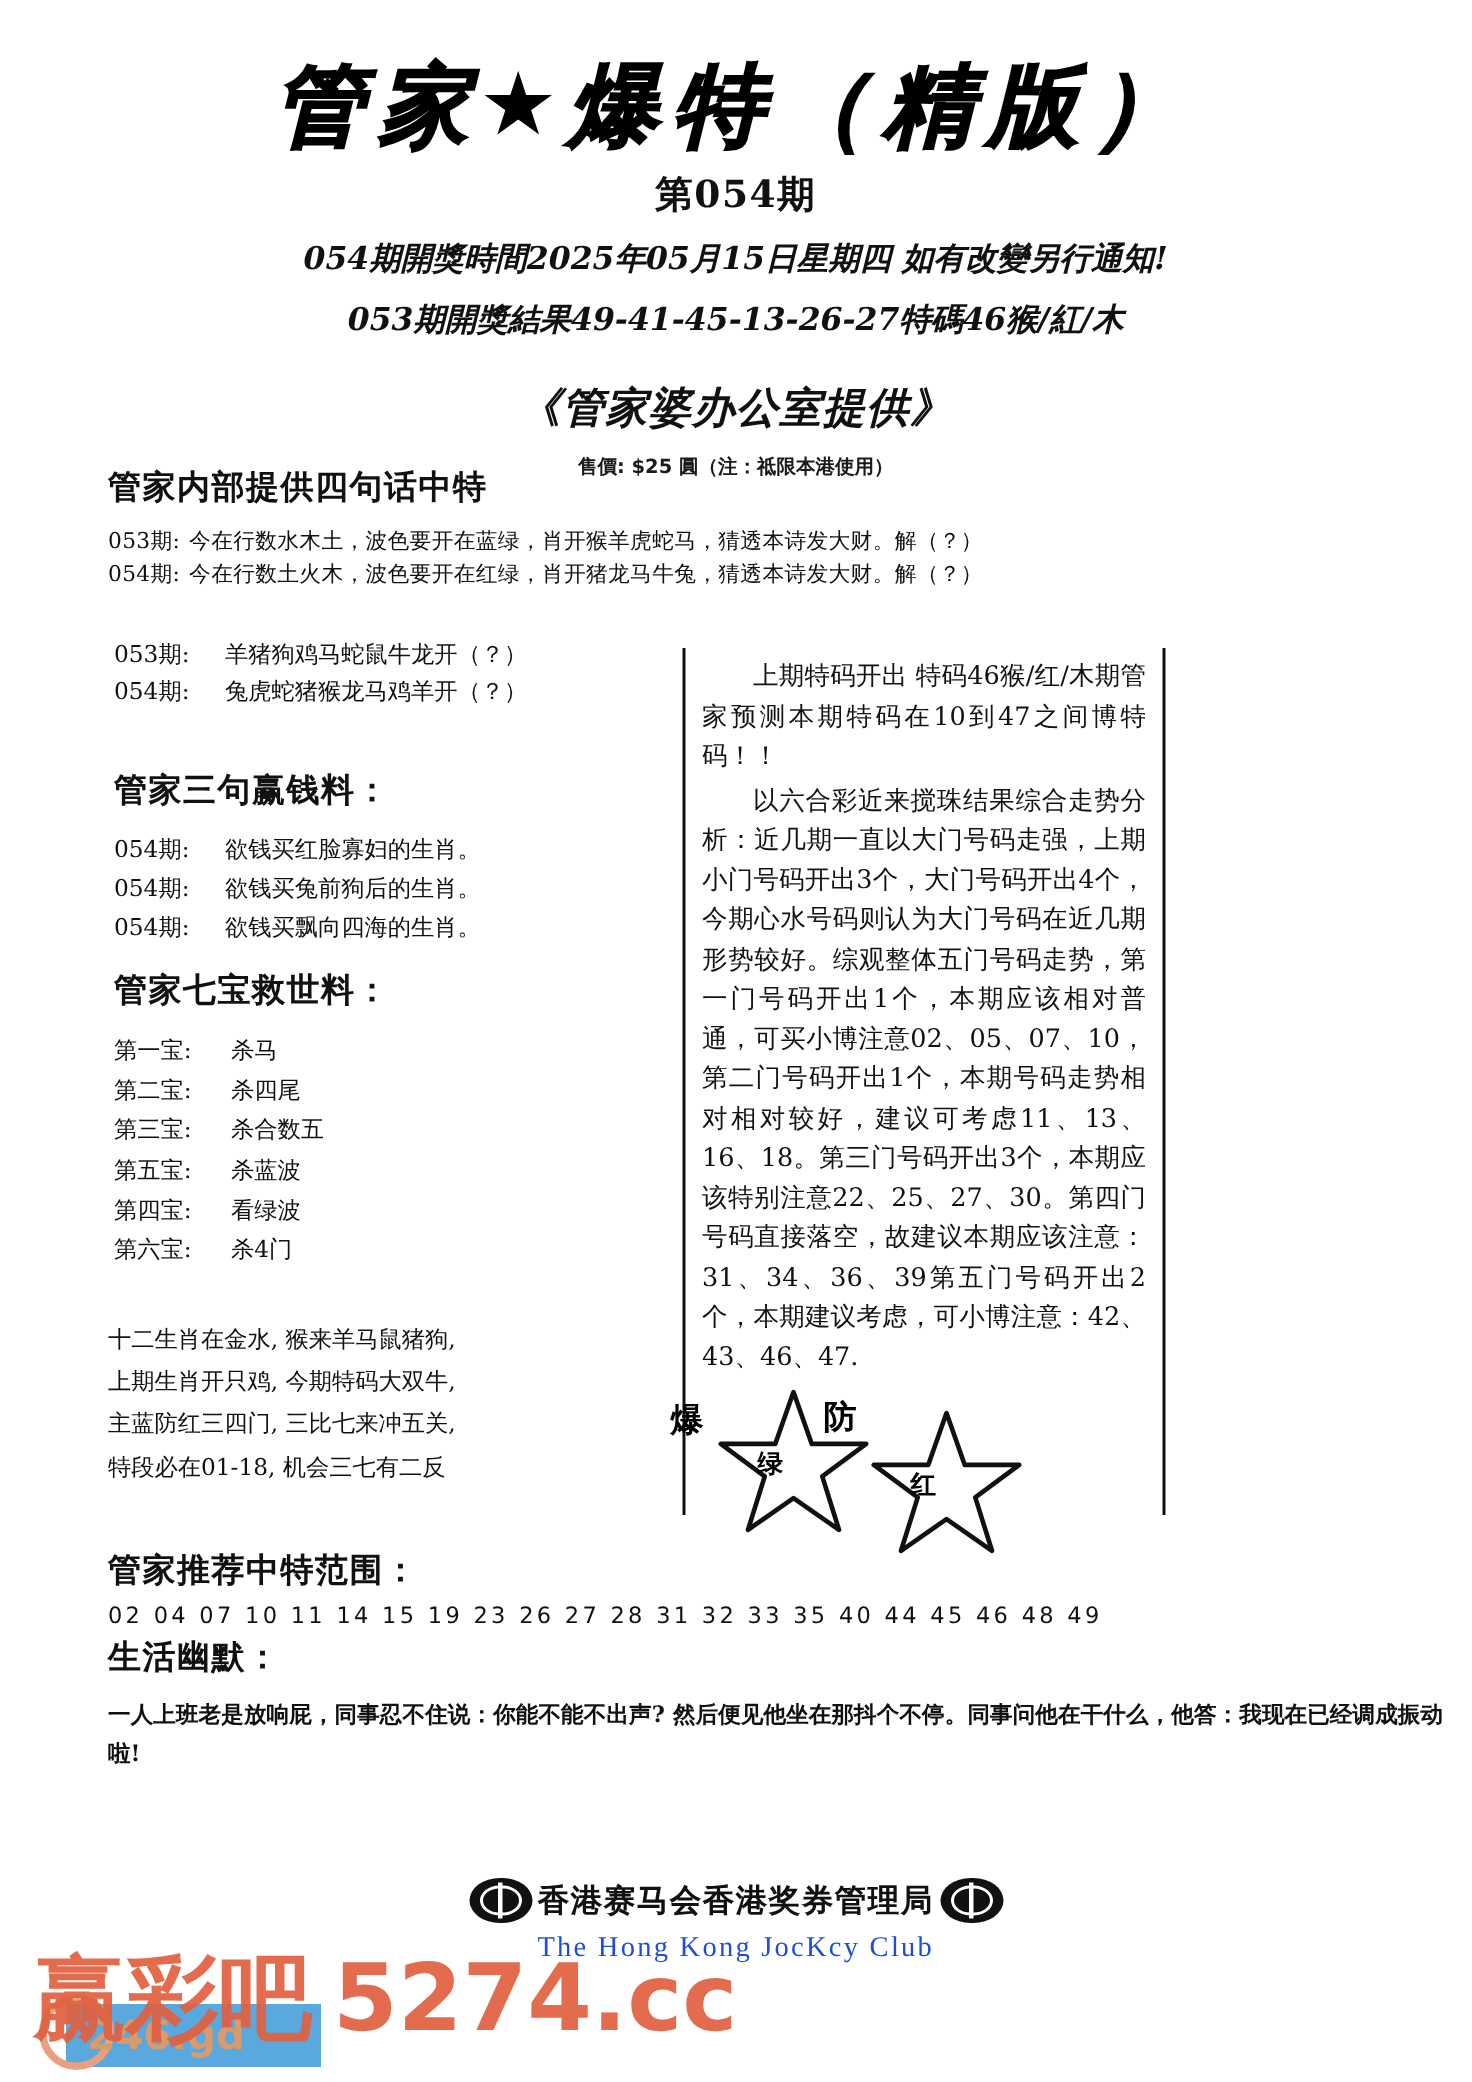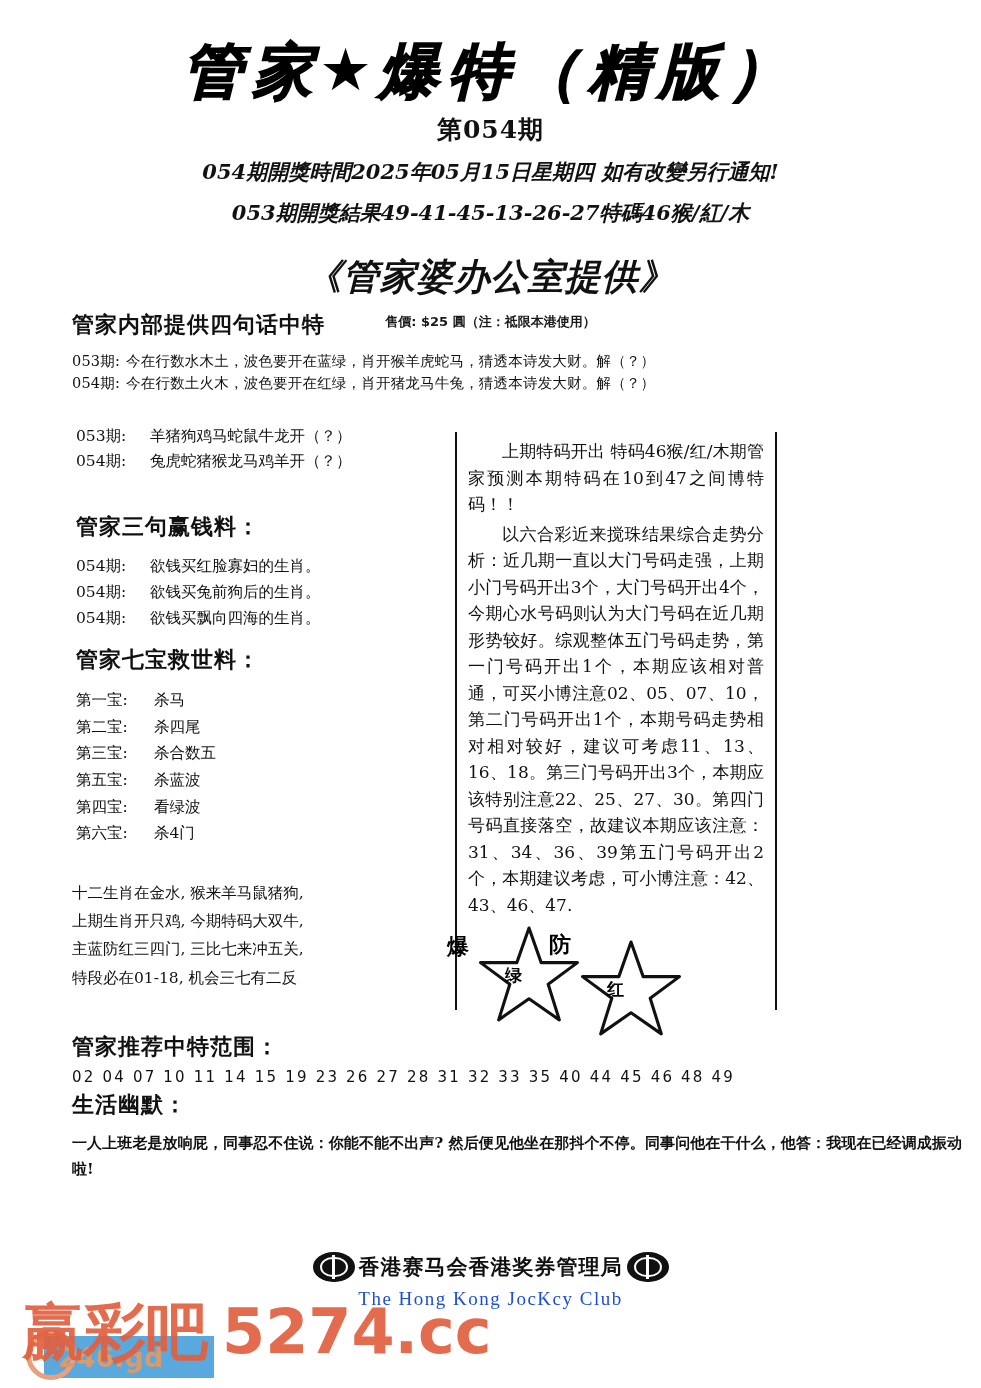--- a/index.html
+++ b/index.html
@@ -59,21 +59,21 @@
     font-style: italic;
     font-size: 21px;
     margin-top: 12px;
     letter-spacing: 0px;
   }
   .draw-line.second { margin-top: 13px; }
   .office-line {
     font-family: "DejaVu Serif", "Liberation Serif", serif;
     font-weight: 700;
     font-style: italic;
-    font-size: 36px;
+    font-size: 28px;
     margin-top: 26px;
     letter-spacing: 1px;
   }
   .price-line {
     font-family: "DejaVu Sans", sans-serif;
     font-weight: 700;
     font-size: 13px;
     margin-top: 11px;
     letter-spacing: 0px;
     color: #1a1a1a;

